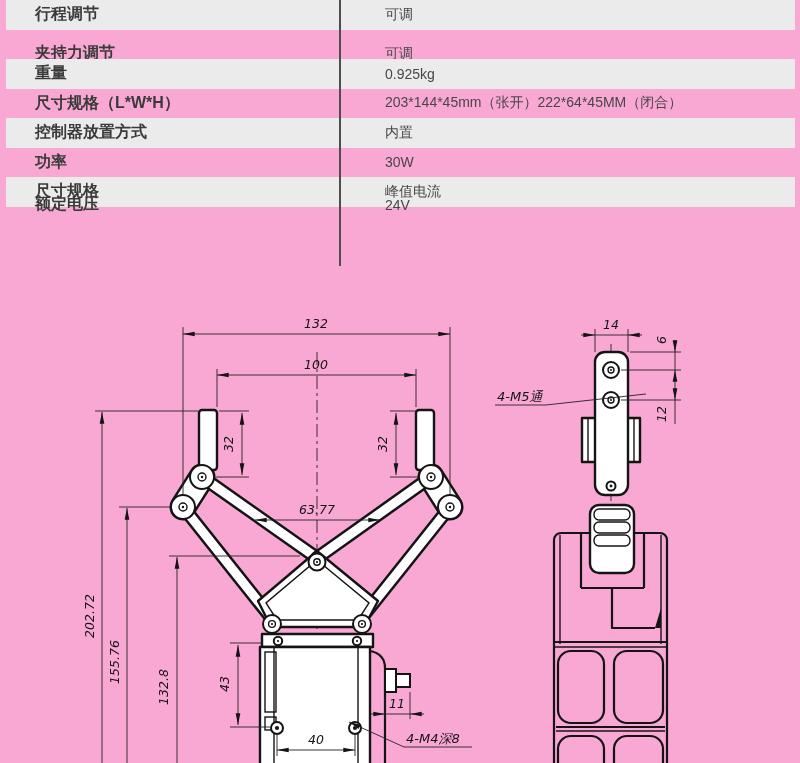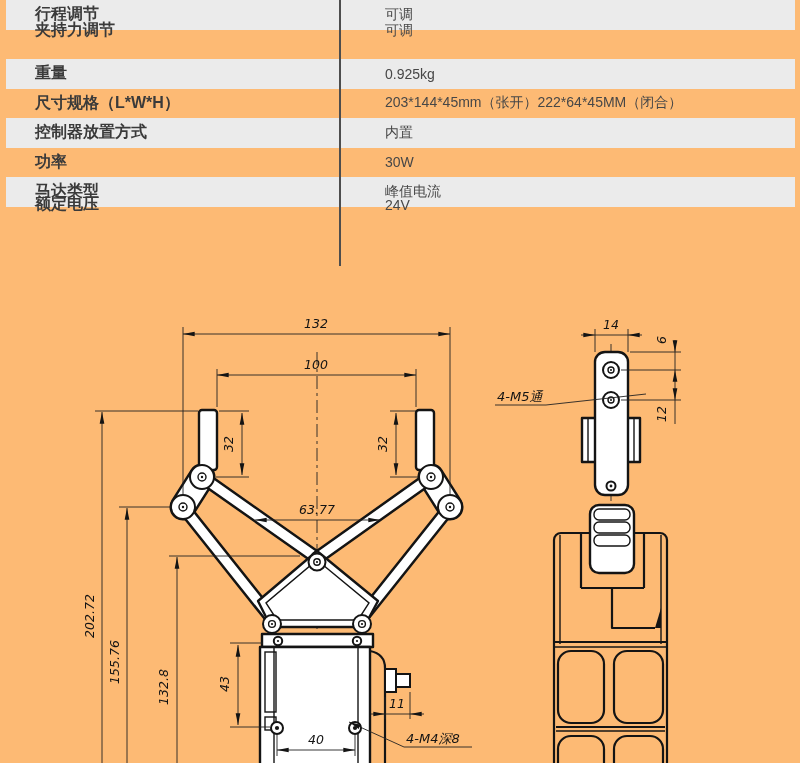--- a/index.html
+++ b/index.html
@@ -1,16 +1,16 @@
 <!DOCTYPE html>
 <html><head>
 <meta charset="utf-8">
 <style>
   html,body{margin:0;padding:0;background:#fff;}
-  #page{position:relative;width:800px;height:763px;background:#fdba74;overflow:hidden;
+  #page{position:relative;width:800px;height:763px;background:#f9a8d4;overflow:hidden;
         font-family:"Liberation Sans","DejaVu Sans",sans-serif;}
   
   #spec{position:absolute;left:0;top:0;width:800px;height:266px;}
   .srow{position:absolute;left:6px;width:789px;height:29.5px;display:flex;align-items:center;}
   .srow.shade{background:#ebebeb;}
   .scell-label{width:328px;padding-left:29px;font-size:16px;font-weight:bold;color:#3a3a3a;
                white-space:nowrap;overflow:hidden;}
   .scell-value{padding-left:22px;font-size:14px;color:#474747;white-space:nowrap;}
   .v2{}
   #divider{position:absolute;left:339px;top:0;width:2px;height:266px;background:#4d4d4d;}
@@ -31,42 +31,42 @@
 </head>
 <body>
 
 <div id="page">
 
   <div id="spec">
     <div class="srow shade" style="top:0">
         <div class="scell-label">行程调节</div>
         <div class="scell-value"><span>可调</span><span class="v2"></span></div>
       </div>
-    <div class="srow" style="top:16px">
+    <div class="srow" style="top:39px">
         <div class="scell-label">夹持力调节</div>
         <div class="scell-value"><span>可调</span><span class="v2"></span></div>
       </div>
     <div class="srow shade" style="top:59px">
         <div class="scell-label">重量</div>
         <div class="scell-value"><span>0.925kg</span><span class="v2"></span></div>
       </div>
     <div class="srow" style="top:88.5px">
         <div class="scell-label">尺寸规格（L*W*H）</div>
         <div class="scell-value"><span>203*144*45mm（张开）</span><span class="v2">222*64*45MM（闭合）</span></div>
       </div>
     <div class="srow shade" style="top:118px">
         <div class="scell-label">控制器放置方式</div>
         <div class="scell-value"><span>内置</span><span class="v2"></span></div>
       </div>
     <div class="srow" style="top:147.5px">
         <div class="scell-label">功率</div>
         <div class="scell-value"><span>30W</span><span class="v2"></span></div>
       </div>
     <div class="srow shade" style="top:177px">
-        <div class="scell-label">马达类型</div>
+        <div class="scell-label">尺寸规格</div>
         <div class="scell-value"><span>峰值电流</span><span class="v2"></span></div>
       </div>
     <div class="srow" style="top:190px">
         <div class="scell-label">额定电压</div>
         <div class="scell-value"><span>24V</span><span class="v2"></span></div>
       </div>
     <div id="divider"></div>
   </div>
 
   <svg id="draw" viewBox="0 270 800 493" width="800" height="493" xmlns="http://www.w3.org/2000/svg">

